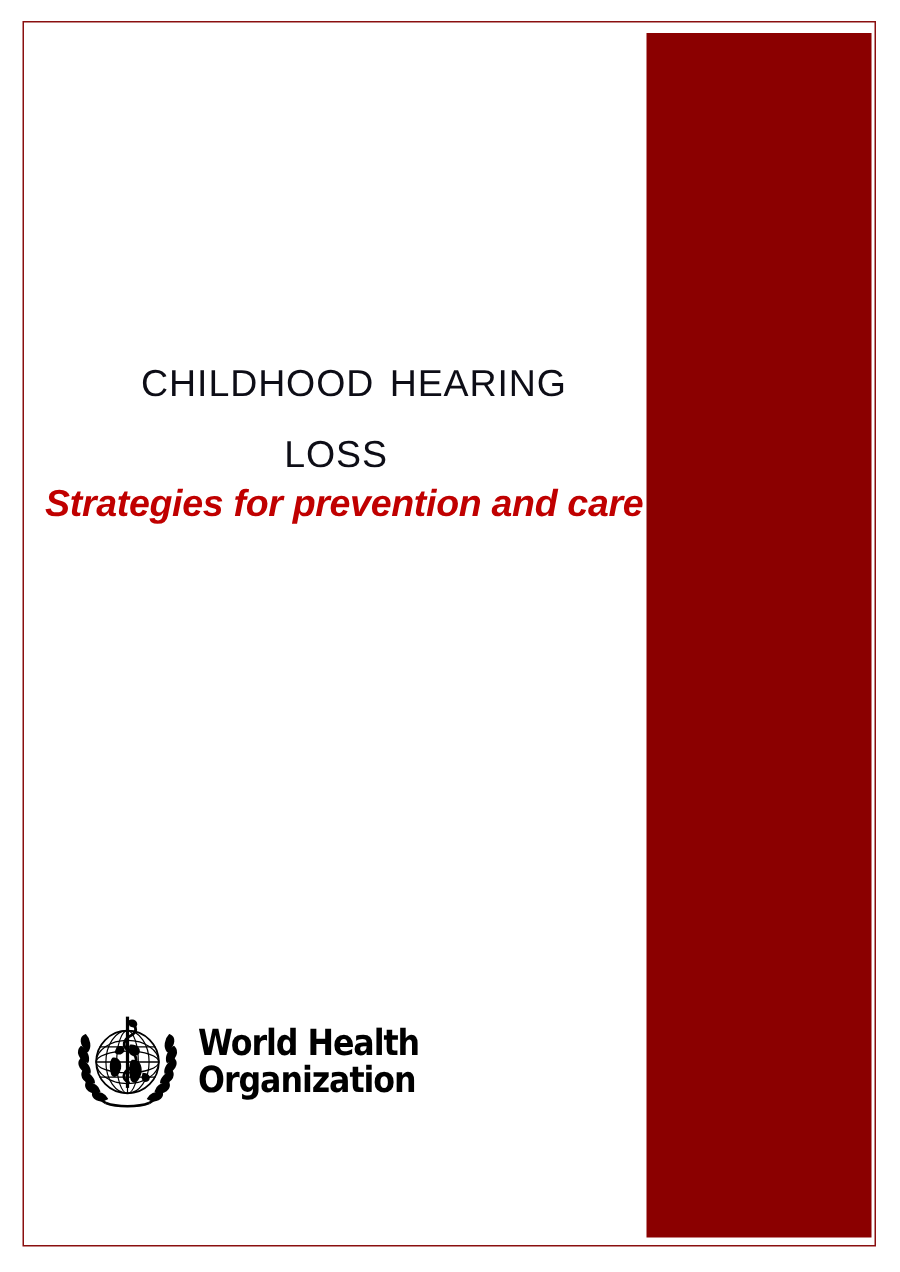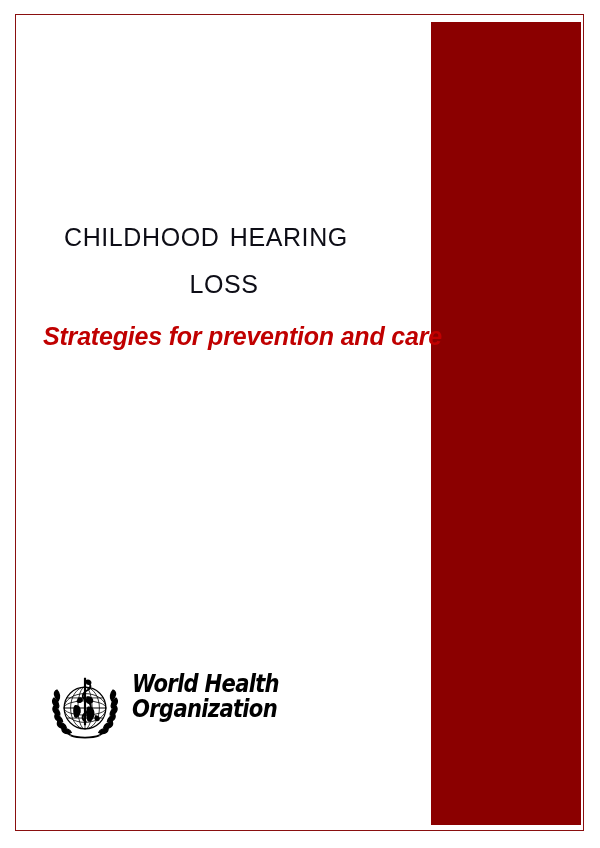--- a/index.html
+++ b/index.html
@@ -48,49 +48,47 @@
     font-family: "Liberation Sans", sans-serif;
     font-size: 35px;
     font-weight: 400;
     font-variant: small-caps;
     text-transform: lowercase;
     letter-spacing: 0.6px;
     color: #0d0d16;
     line-height: 47px;
     white-space: nowrap;
   }
-  #title-line-1 { text-align: left; padding-left: 24px; }
+  #title-line-1 { text-align: center; padding-left: 24px; margin-top: 19px; }
   #title-line-2 { text-align: center; }
 
   
   #subtitle {
     position: absolute;
     left: 30px;
     top: 322px;
     width: 378px;
     text-align: center;
     font-family: "Liberation Sans", sans-serif;
     font-size: 25px;
     font-style: italic;
     font-weight: 600;
     color: #c00000;
     letter-spacing: -0.2px;
     white-space: nowrap;
-    margin-left: 13px;
   }
 
   
   #who-logo {
     position: absolute;
     left: 48px;
     top: 672px;
     display: flex;
-    align-items: flex-start;
+    align-items: center;
     gap: 10px;
-    font-style: italic;
   }
   #who-emblem {
     width: 74px;
     height: 72px;
     flex: 0 0 auto;
   }
   #who-wordmark {
     font-family: "DejaVu Sans", sans-serif;
     font-size: 24px;
     font-weight: bold;

